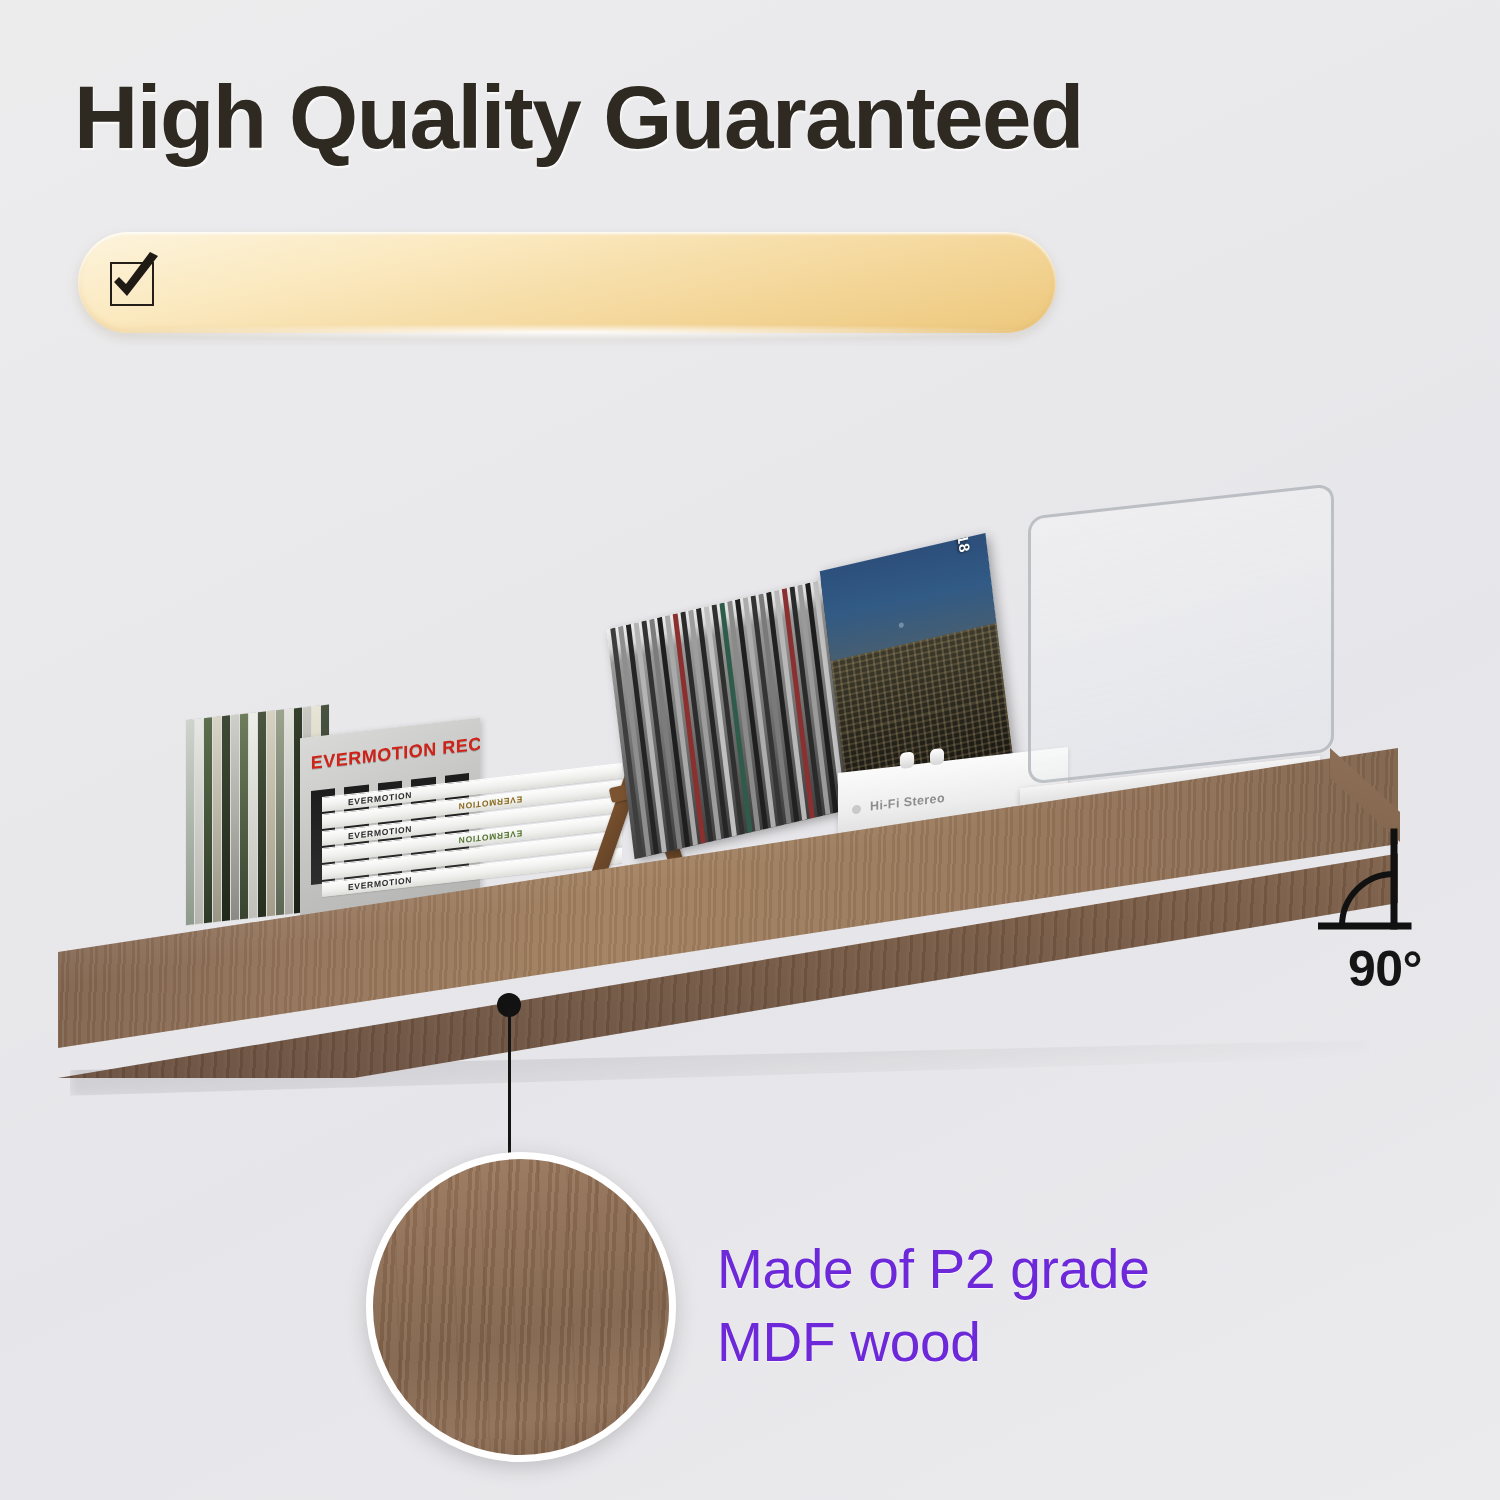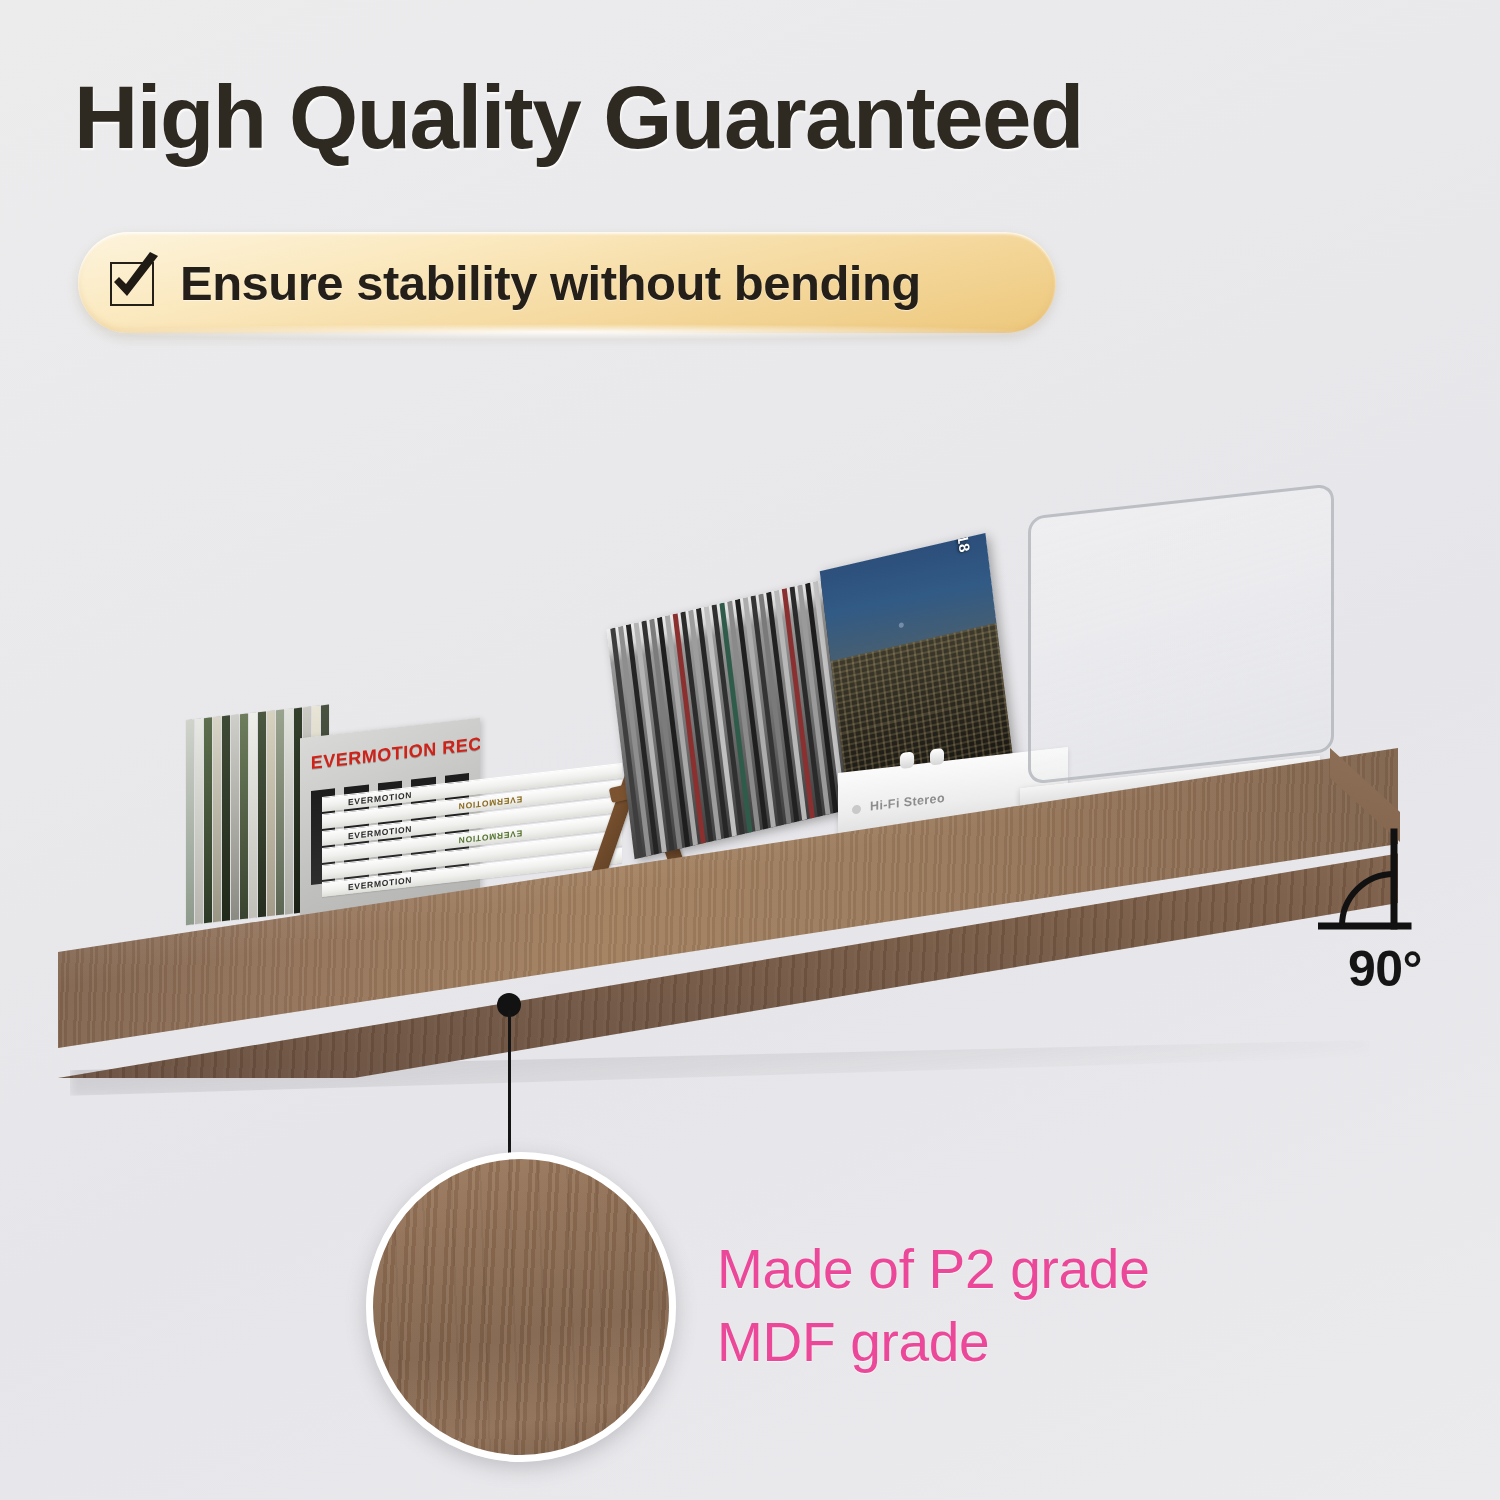--- a/index.html
+++ b/index.html
@@ -254,39 +254,38 @@
         rgba(40,26,18,.07) 0px, rgba(40,26,18,.07) 2px,
         transparent 2px, transparent 29px),
       linear-gradient(168deg,#9c7a5e 0%,#8c6c52 30%,#81634b 58%,#8e6e55 82%,#7a5c45 100%);
     box-shadow:0 6px 20px rgba(110,105,112,.32);
   }
 
   
   .callout-text {
     position:absolute; left:717px; top:1233px;
     font-size:55px; font-weight:400; line-height:1.33;
-    color:#ec4899; letter-spacing:-0.3px;
+    color:#6d28d9; letter-spacing:-0.3px;
     text-shadow:0 1px 1px rgba(255,255,255,.75);
   }
 </style>
 </head>
 <body>
 
 <div id="stage">
 
   <div class="headline">High Quality Guaranteed</div>
 
   <div class="pill" id="pill-1">
     <span class="checkbox">
       <span class="box"></span>
       <svg viewBox="0 0 58 58" aria-hidden="true">
         <path d="M6 30 L19 44 L50 4 L42 0 L18 32 L11 25 Z" fill="#1f1a14"></path>
       </svg>
     </span>
-    <span class="pill-label">Ensure stability without bending</span>
   </div>
 
 
   <div class="scene">
 
     <div class="mag-row">
       <i style="left:0px;  background:linear-gradient(180deg,#cfd3cc,#8e9a8c);"></i>
       <i style="left:9px;  background:linear-gradient(180deg,#e7e7e3,#b6b6ae);"></i>
       <i style="left:18px; background:linear-gradient(180deg,#5d6f4e,#2d3a26);"></i>
       <i style="left:27px; background:linear-gradient(180deg,#d8d4c6,#9a9684);"></i>
@@ -425,16 +424,16 @@
     </svg>
     <span class="deg">90°</span>
   </div>
 
   <div class="dot"></div>
   <div class="leader"></div>
   <div class="zoom-circle"></div>
 
   <div class="callout-text">
     <div>Made of P2 grade</div>
-    <div>MDF grade</div>
+    <div>MDF wood</div>
   </div>
 
 </div>
 
 </body></html>

